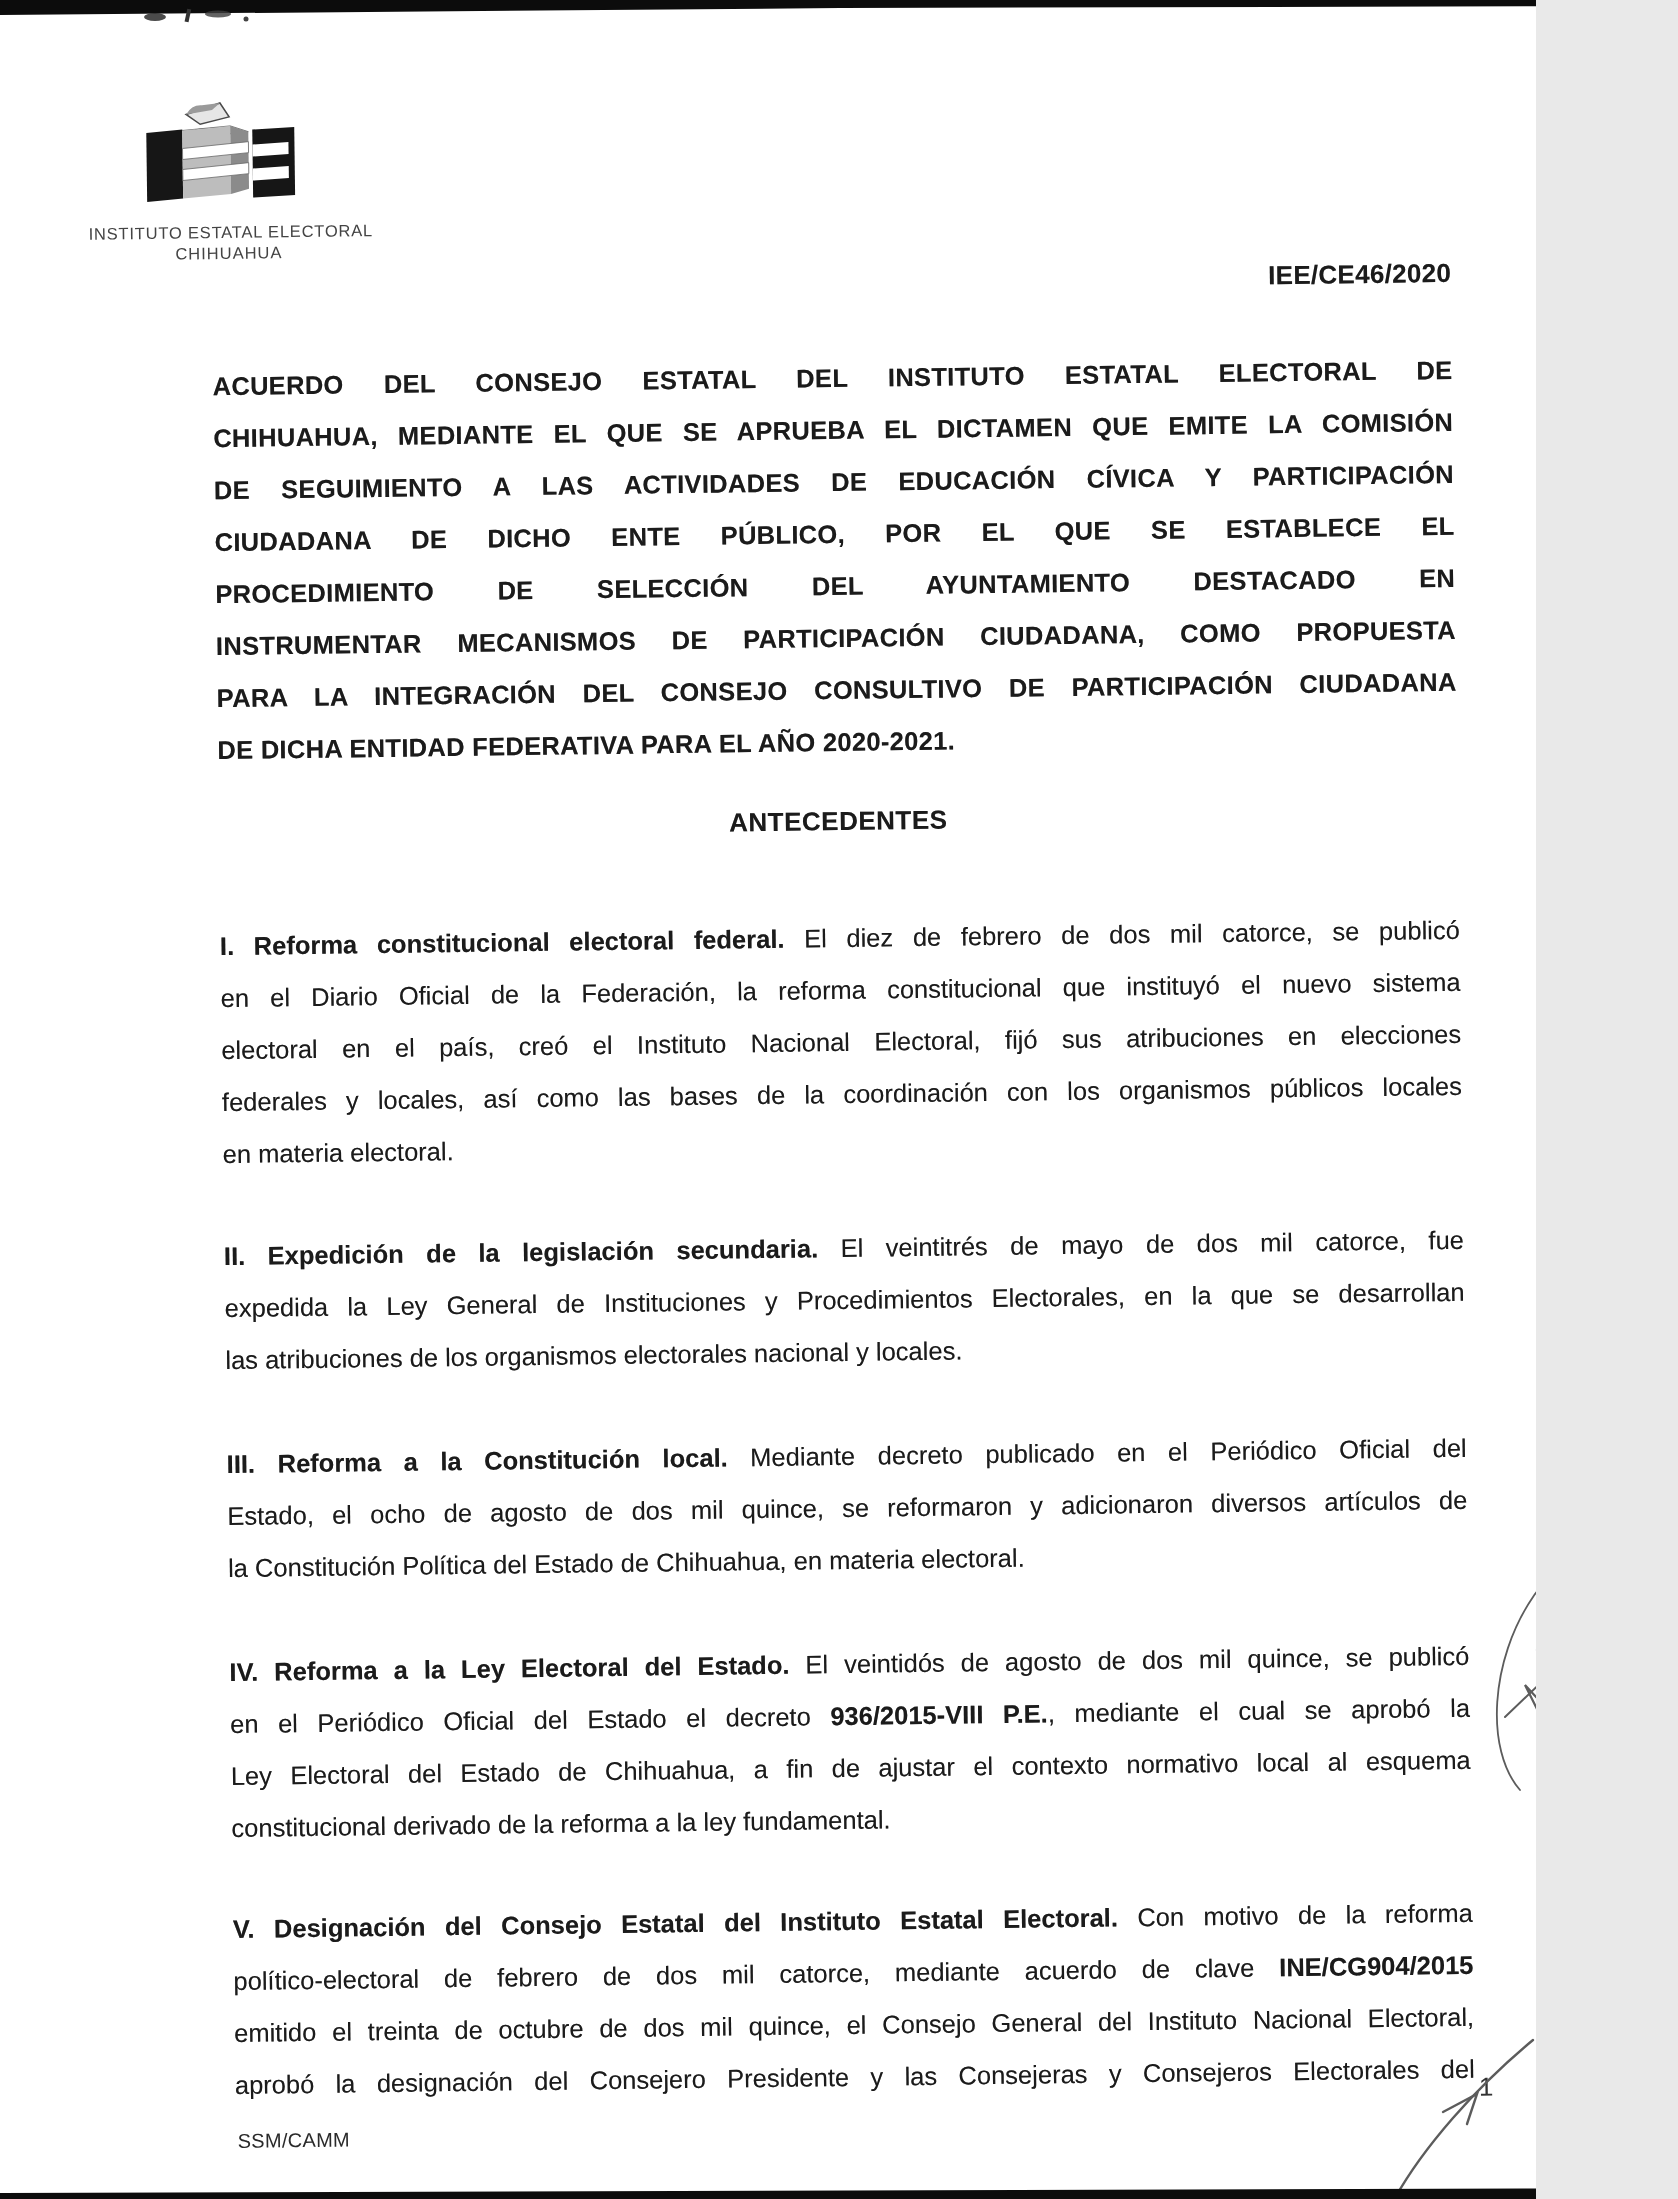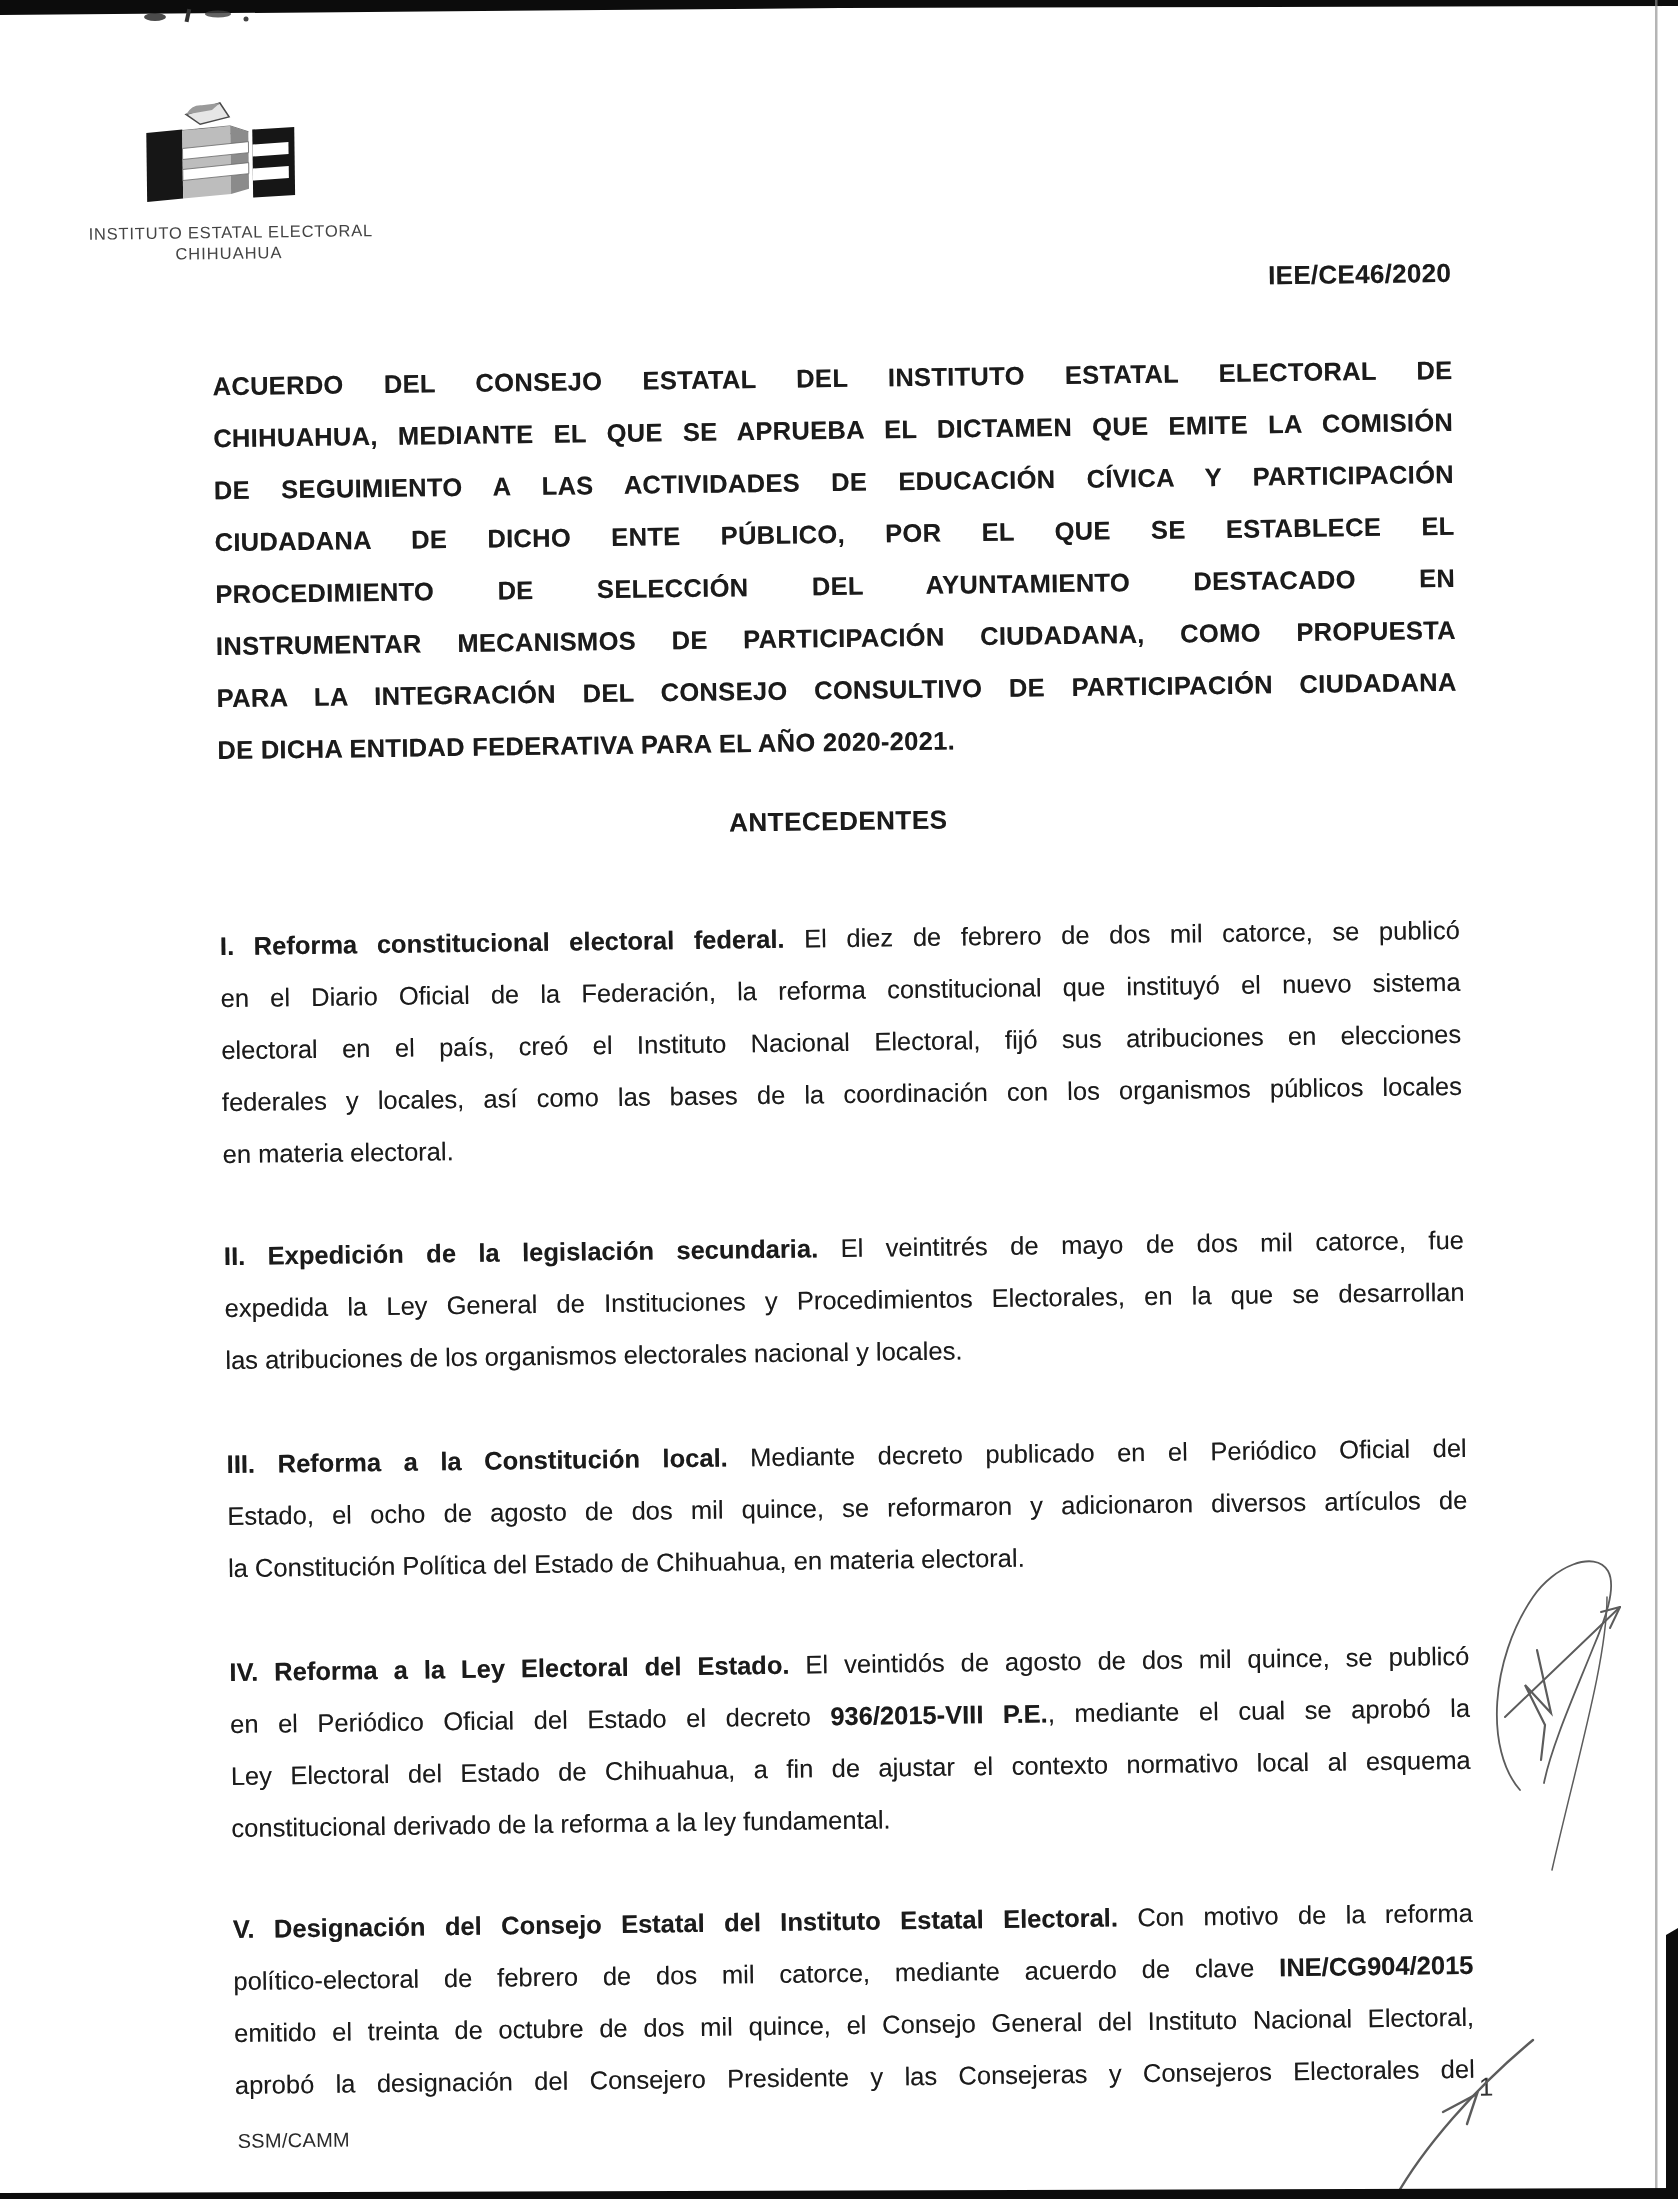--- a/index.html
+++ b/index.html
@@ -2,21 +2,21 @@
 <html style="--ink: #1b1b1b; --paper: #ffffff;"><head>
 <meta charset="utf-8">
 <style>
   :root{
     --ink:#1b1b1b;
     --paper:#ffffff;
   }
   html,body{margin:0;padding:0;background:#e9e9e9;}
   .page{
     position:relative;
-    width:1678px;height:2199px;
+    width:1536px;height:2199px;
     background:var(--paper);
     overflow:hidden;
     font-family:"Liberation Sans", sans-serif;
     color:var(--ink);
   }
   
   .sheet{
     position:absolute;inset:0;
     transform:rotate(-0.75deg);
     transform-origin:839px 1100px;

